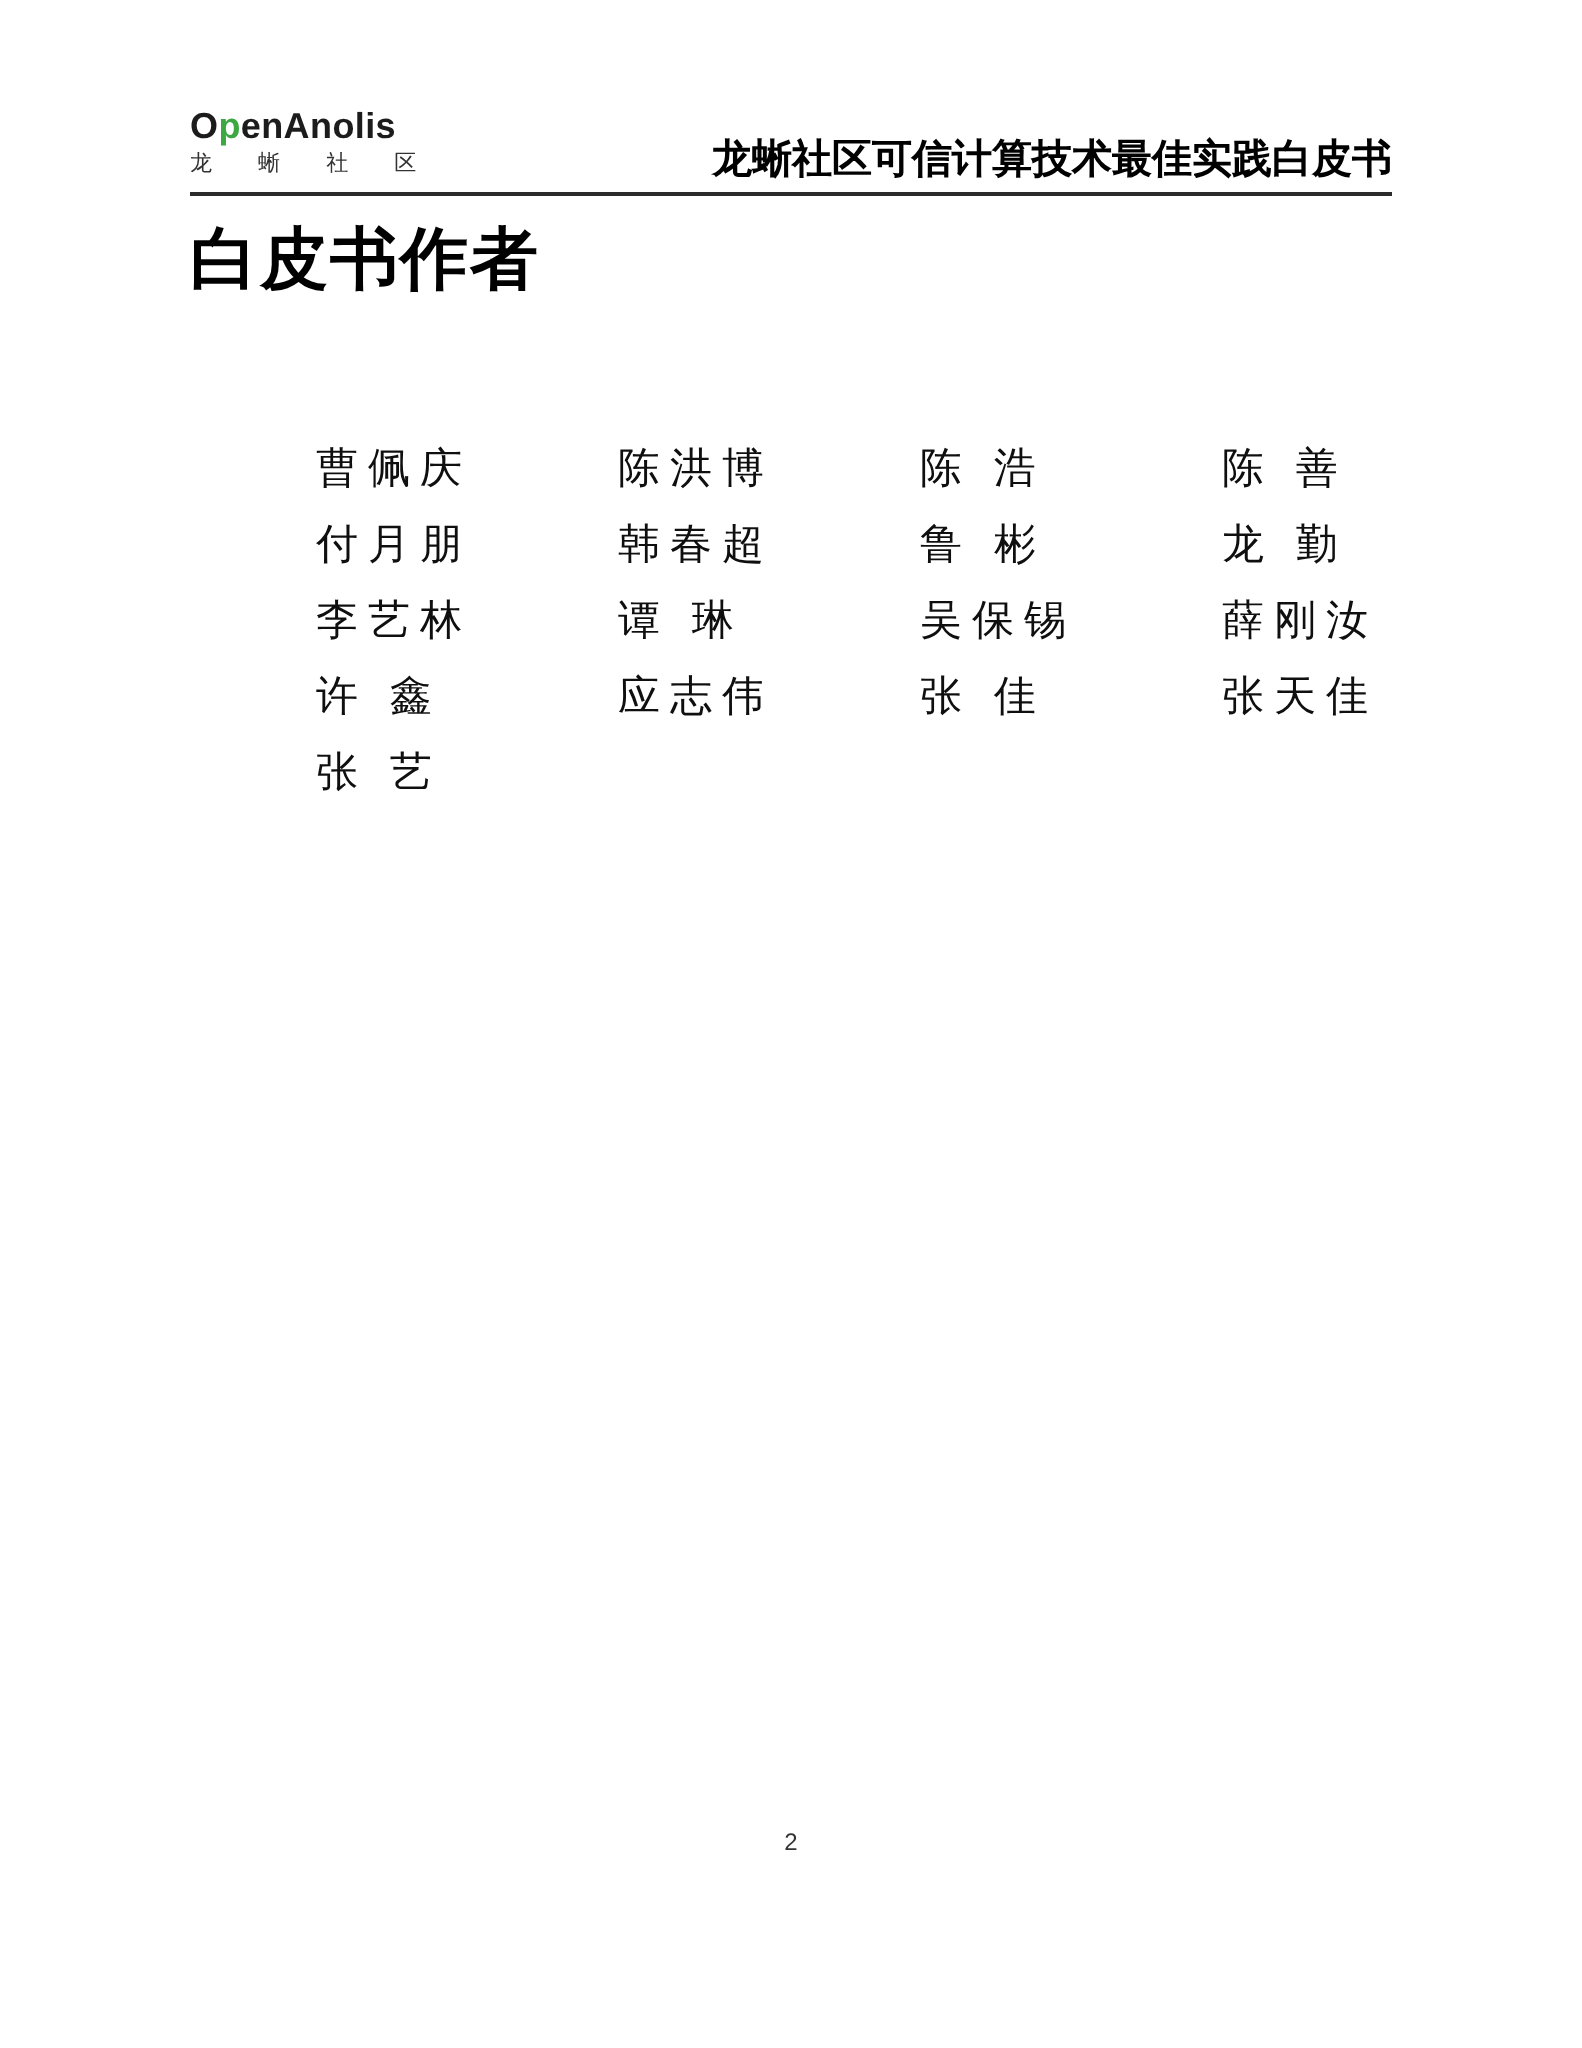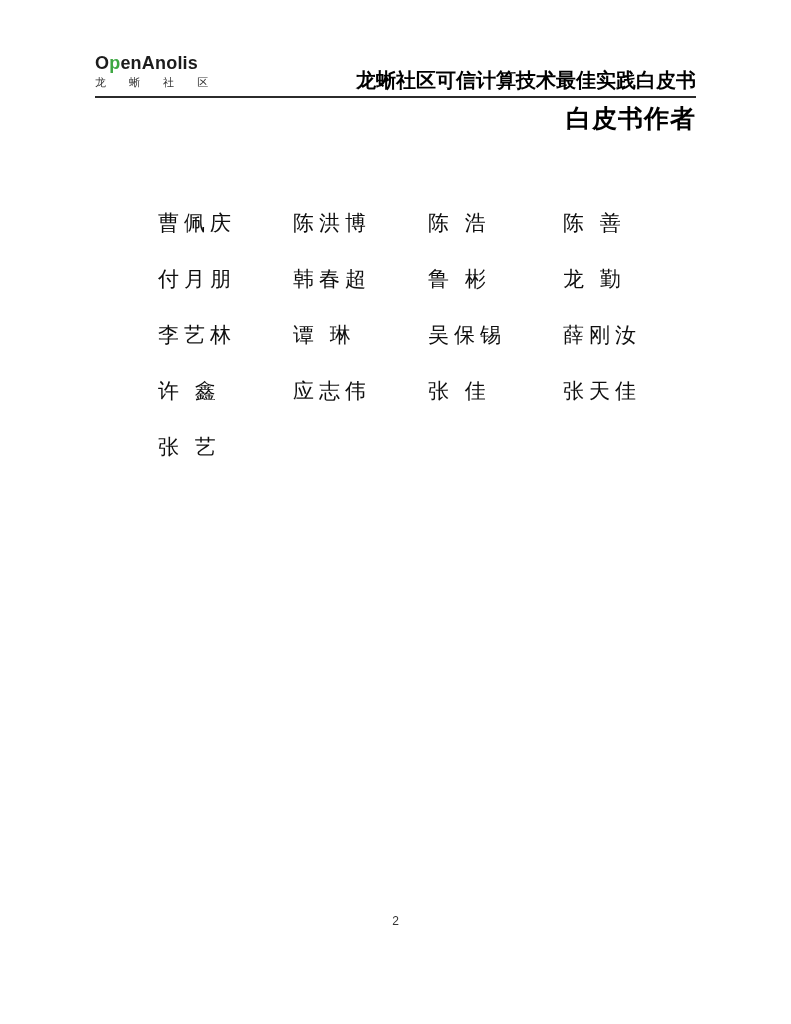--- a/index.html
+++ b/index.html
@@ -54,42 +54,43 @@
     padding-bottom: 1px;
     white-space: nowrap;
   }
   .rule {
     border: none;
     border-top: 2px solid #2b2b2b;
     margin: 7px 0 0 0;
   }
   
   .page-title {
-    margin-top: 4px;
-    text-align: right;
-    font-size: 25px;
+    margin-top: 16px;
+    text-align: left;
+    font-size: 34px;
     font-weight: 800;
     color: #000000;
     line-height: 32px;
     letter-spacing: 1px;
   }
   .subtitle {
     margin-top: 16px;
     text-align: center;
     font-size: 14px;
     font-weight: 400;
     color: #222222;
     line-height: 18px;
   }
   .authors-grid {
     display: grid;
     grid-template-columns: repeat(4, 135px);
     row-gap: 34px;
     padding-left: 63px;
     margin-top: 78px;
+    gap: 16px;
   }
   .author-name {
     font-size: 21px;
     font-weight: 500;
     letter-spacing: 5px;
     color: #0f0f0f;
     line-height: 22px;
     white-space: pre;
   }
   

